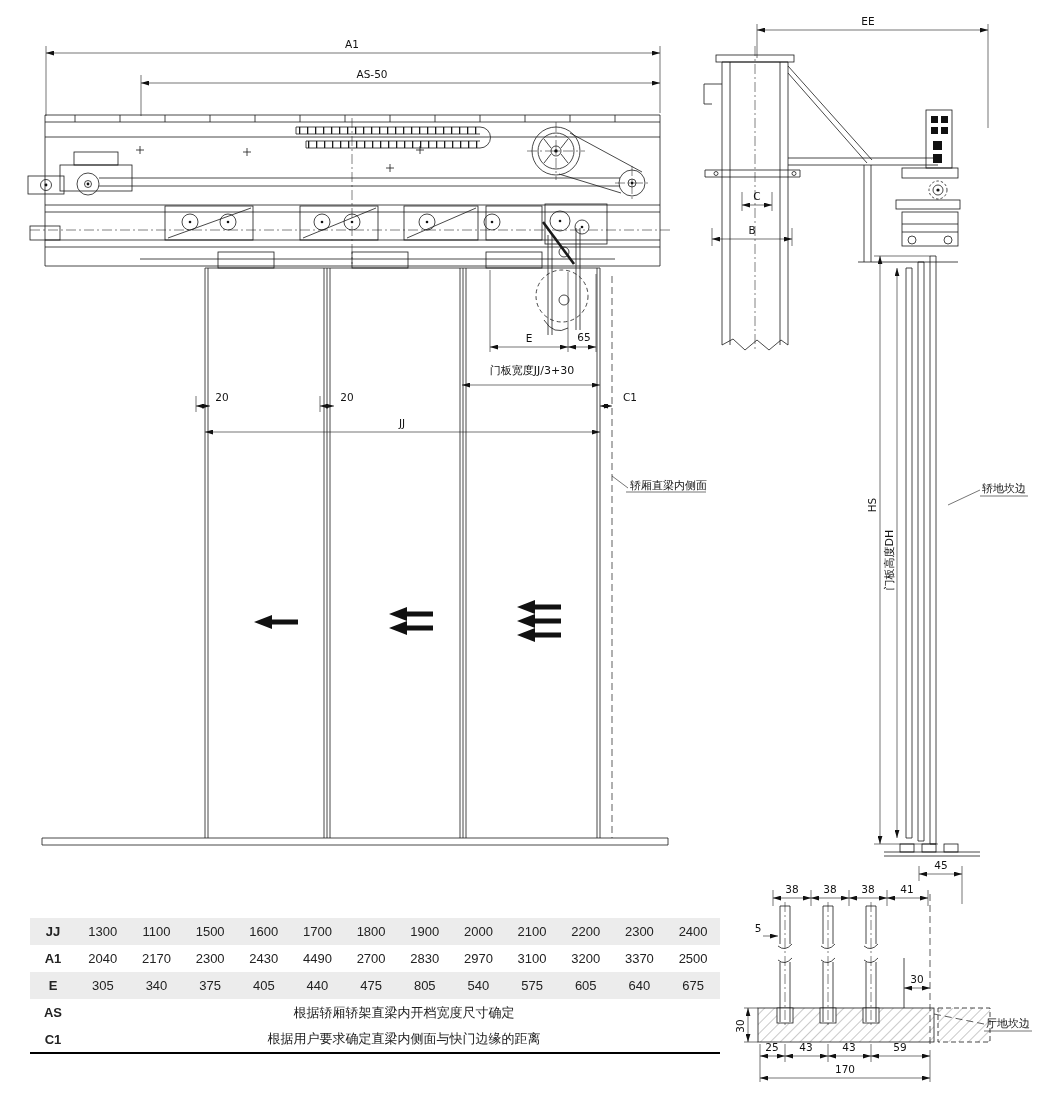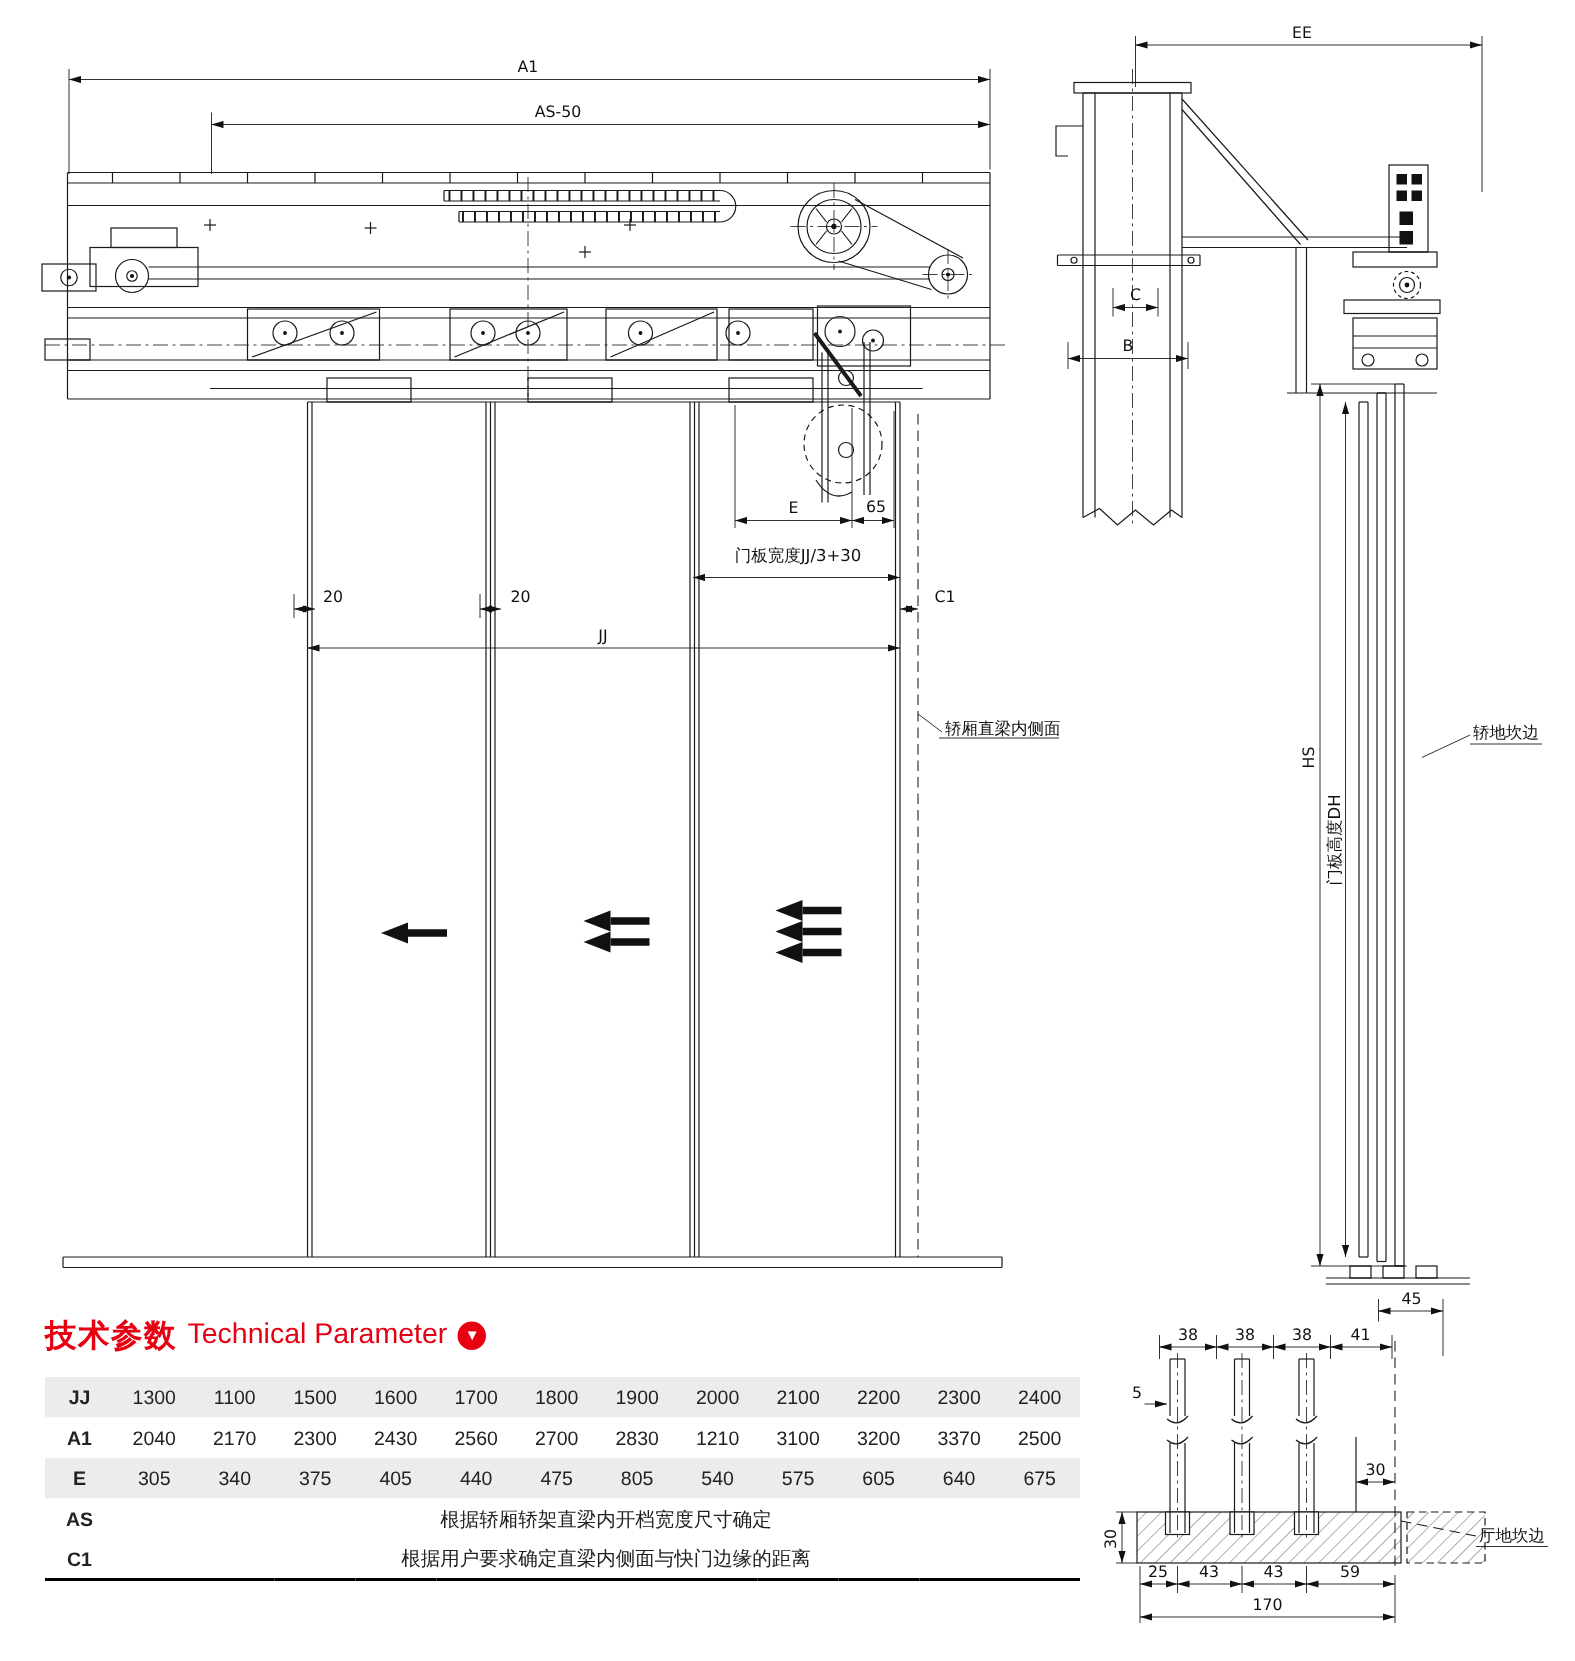--- a/index.html
+++ b/index.html
@@ -432,25 +432,20 @@
       <line x1="760" y1="1078" x2="930" y2="1078" marker-start="url(#ar)" marker-end="url(#ar)"></line>
       <text x="845" y="1073" text-anchor="middle">170</text>
 
       <line class="dash" x1="934" y1="1014" x2="984" y2="1024"></line>
       <line x1="984" y1="1031" x2="1032" y2="1031"></line>
       <text class="cjk" x="986" y="1027">厅地坎边</text>
     </g>
   </g>
 </svg>
 
-<div class="param-header">
-  <span class="t-zh">技术参数</span>
-  <span class="t-en">Technical Parameter</span>
-  <span class="t-icon">▼</span>
-</div>
 
 <table class="param-table">
   <colgroup>
     <col style="width:46px">
     <col>
         <col>
         <col>
         <col>
         <col>
         <col>
@@ -476,24 +471,24 @@
           <td class="value-cell">2200</td>
           <td class="value-cell">2300</td>
           <td class="value-cell">2400</td>
         </tr>
         <tr class="row-plain">
           <td class="key-cell">A1</td>
           <td class="value-cell">2040</td>
           <td class="value-cell">2170</td>
           <td class="value-cell">2300</td>
           <td class="value-cell">2430</td>
-          <td class="value-cell">2560</td>
+          <td class="value-cell">4490</td>
           <td class="value-cell">2700</td>
           <td class="value-cell">2830</td>
-          <td class="value-cell">1210</td>
+          <td class="value-cell">2970</td>
           <td class="value-cell">3100</td>
           <td class="value-cell">3200</td>
           <td class="value-cell">3370</td>
           <td class="value-cell">2500</td>
         </tr>
         <tr class="row-shaded">
           <td class="key-cell">E</td>
           <td class="value-cell">305</td>
           <td class="value-cell">340</td>
           <td class="value-cell">375</td>

